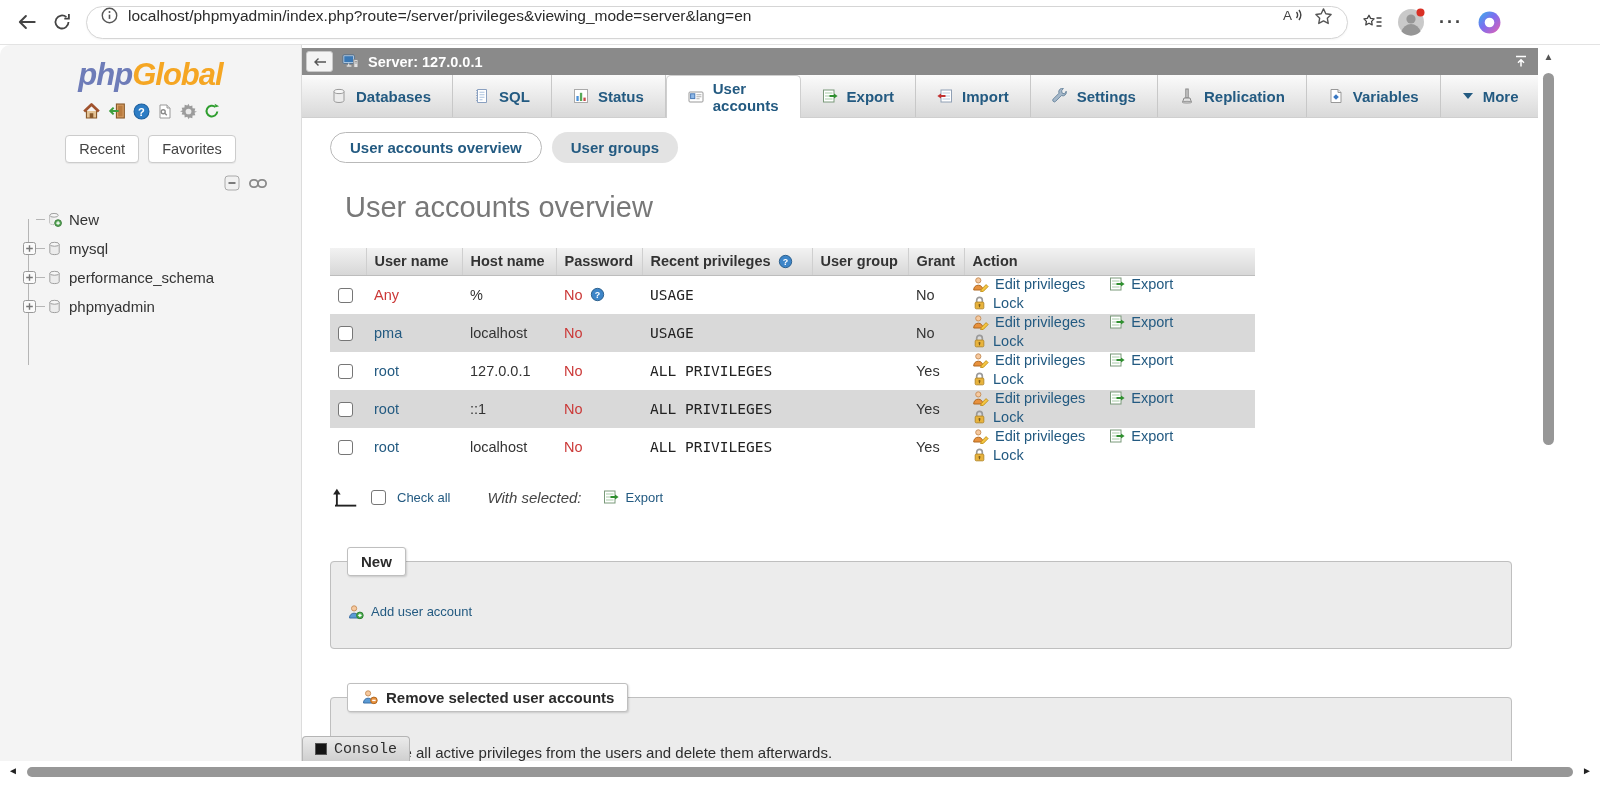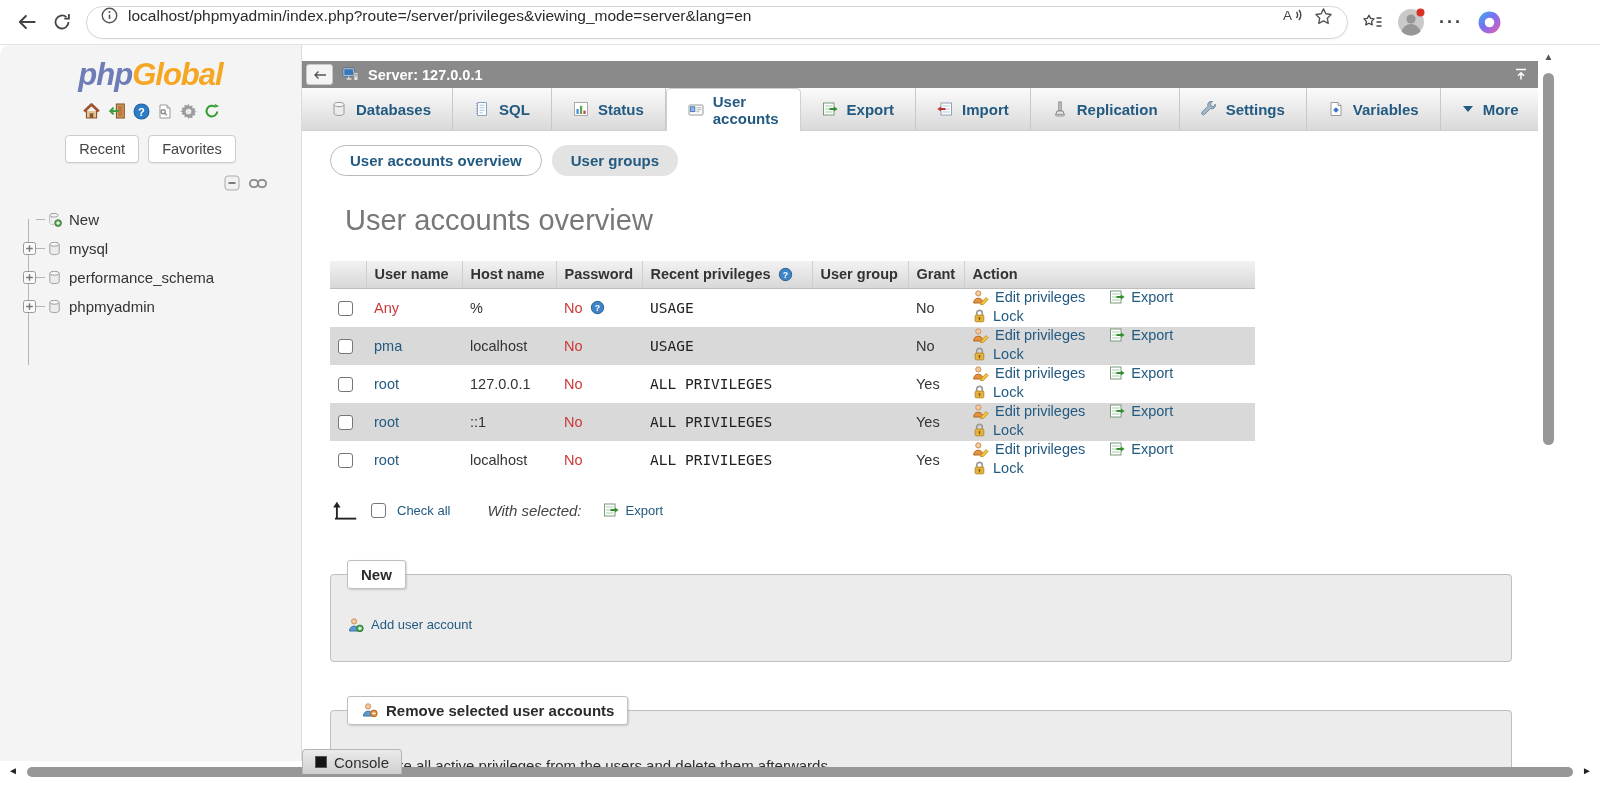--- a/index.html
+++ b/index.html
@@ -35,21 +35,21 @@
   .tree-tools { display:flex; justify-content:flex-end; gap:9px; margin:12px 34px 0 0; }
   .tree-tools .icon { cursor:pointer; }
   .tree { margin-top:14px; padding-left:22px; position:relative; }
   .tree-vline { position:absolute; left:28px; top:14px; height:146px; width:1px; background:#b5b5b5; }
   .tree-row { display:flex; align-items:center; height:29px; gap:0; font-size:15px; color:#333; position:relative; }
   .tree-row .slot { width:14px; display:flex; justify-content:center; z-index:1; }
   .tree-row .dash { width:9px; border-top:1px solid #b5b5b5; }
   .tree-row .t-label { margin-left:7px; cursor:pointer; }
 
   
-  .main { position:absolute; left:302px; top:61px; width:1236px; height:713px; background:#fff; overflow:hidden; }
+  .main { position:absolute; left:302px; top:48px; width:1236px; height:713px; background:#fff; overflow:hidden; }
   .server-bar { height:27px; background:#8a8a8a; display:flex; align-items:center; gap:9px;
     color:#fff; font-weight:bold; font-size:14.5px; padding-left:4px; position:relative; }
   .srv-back { width:27px; height:21px; background:#f4f4f4; border:1px solid #c9c9c9; border-radius:3px;
     display:flex; align-items:center; justify-content:center; color:#555; cursor:pointer; }
   .srv-collapse { position:absolute; right:10px; top:6px; cursor:pointer; }
 
   .tabs { height:43px; background:linear-gradient(#fbfbfb,#d9d9d9); border-bottom:1px solid #cfcfcf;
     display:flex; padding-left:8px; }
   .tab { display:flex; align-items:center; gap:9px; padding:0 21px; font-weight:bold; font-size:15px;
     color:#235a81; border-right:1px solid #c8c8c8; cursor:pointer; }
@@ -88,21 +88,21 @@
   fieldset.fs { width:1182px; background:#ececec; border:1px solid #bfbfbf; border-radius:4px; }
   fieldset.fs legend { background:#fff; border:1px solid #bfbfbf; border-radius:3px; padding:5px 13px;
     font-weight:bold; font-size:15px; color:#2b2b2b; box-shadow:1px 1px 2px rgba(0,0,0,.15);
     display:flex; align-items:center; gap:8px; margin-left:0; }
   .fs-new { margin-top:38px; padding:28px 16px 24px; }
   .fs-remove { margin-top:34px; padding:16px 16px 8px; height:180px; }
   .fs-remove .desc { font-size:15px; color:#2e2e2e; margin:16px 0 26px 14px; }
 
   .console-tab { position:absolute; left:0; bottom:0; height:25px; background:linear-gradient(#ebebeb,#cfcfcf);
     border:1px solid #b5b5b5; border-bottom:none; border-radius:4px 4px 0 0; display:flex; align-items:center;
-    gap:7px; padding:0 12px; font-size:15px; color:#2e2e2e; cursor:pointer; z-index:5; }
+    gap:7px; padding:0 12px; font-size:15px; color:#2e2e2e; cursor:pointer; z-index:5;font-family:Liberation Mono, monospace; }
 
   
   .v-scrollbar { position:absolute; left:1541px; top:48px; width:15px; height:712px; }
   .v-arrow { text-align:center; font-size:10px; color:#555; line-height:18px; cursor:pointer; }
   .v-thumb { position:absolute; left:2px; top:25px; width:11px; height:372px; background:#979797; border-radius:6px; cursor:grab; }
   .h-scrollbar { position:absolute; left:0; top:763px; width:1600px; height:17px; }
   .h-arrow { position:absolute; top:2px; font-size:10px; color:#222; cursor:pointer; }
   .h-arrow.left { left:8px; } .h-arrow.right { right:8px; }
   .h-thumb { position:absolute; left:27px; top:4px; width:1546px; height:10px; background:#979797; border-radius:5px; cursor:grab; }
 </style>
@@ -392,34 +392,34 @@
             <path d="M5.5 5h7.5M5.5 8h7.5M5.5 11h7.5" stroke="#b9c9dd" stroke-width="1.1"></path>
             <path d="M8.5 8h-6" stroke="#c23232" stroke-width="2"></path>
             <path d="M4 5.6.4 8 4 10.4z" fill="#c23232"></path>
           </svg>
         </span>
         <span>Import</span>
       </div>
       <div class="tab">
         <span class="icon">
           <svg viewBox="0 0 16 16" width="16" height="16">
+            <path d="M14.2 3.2a3.6 3.6 0 0 1-4.8 4.4l-5.7 5.7a1.7 1.7 0 1 1-2.4-2.4L7 5.2A3.6 3.6 0 0 1 11.4 .4L9.6 2.8l.6 2.4 2.4.6z" fill="#a4b7c9" stroke="#5a7a94" stroke-width="0.8"></path>
+          </svg>
+        </span>
+        <span>Settings</span>
+      </div>
+      <div class="tab">
+        <span class="icon">
+          <svg viewBox="0 0 16 16" width="16" height="16">
             <rect x="6.8" y="1" width="2.4" height="9" fill="#cdcdcd" stroke="#888"></rect>
             <path d="M5 10h6l1.4 4H3.6z" fill="#e3e3e3" stroke="#888"></path>
             <ellipse cx="8" cy="14.2" rx="4.6" ry="0.9" fill="#d5d5d5" stroke="#999"></ellipse>
           </svg>
         </span>
         <span>Replication</span>
-      </div>
-      <div class="tab">
-        <span class="icon">
-          <svg viewBox="0 0 16 16" width="16" height="16">
-            <path d="M14.2 3.2a3.6 3.6 0 0 1-4.8 4.4l-5.7 5.7a1.7 1.7 0 1 1-2.4-2.4L7 5.2A3.6 3.6 0 0 1 11.4 .4L9.6 2.8l.6 2.4 2.4.6z" fill="#a4b7c9" stroke="#5a7a94" stroke-width="0.8"></path>
-          </svg>
-        </span>
-        <span>Settings</span>
       </div>
       <div class="tab">
         <span class="icon">
           <svg viewBox="0 0 16 16" width="16" height="16">
             <path d="M3 1.5h7l3 3v10H3z" fill="#fff" stroke="#999"></path>
             <path d="M10 1.5v3h3" fill="#e6e6e6" stroke="#999"></path>
             <path d="M8 6.2 10.8 9 8 11.8 5.2 9z" fill="#3a78c2"></path>
           </svg>
         </span>
         <span>Variables</span>

